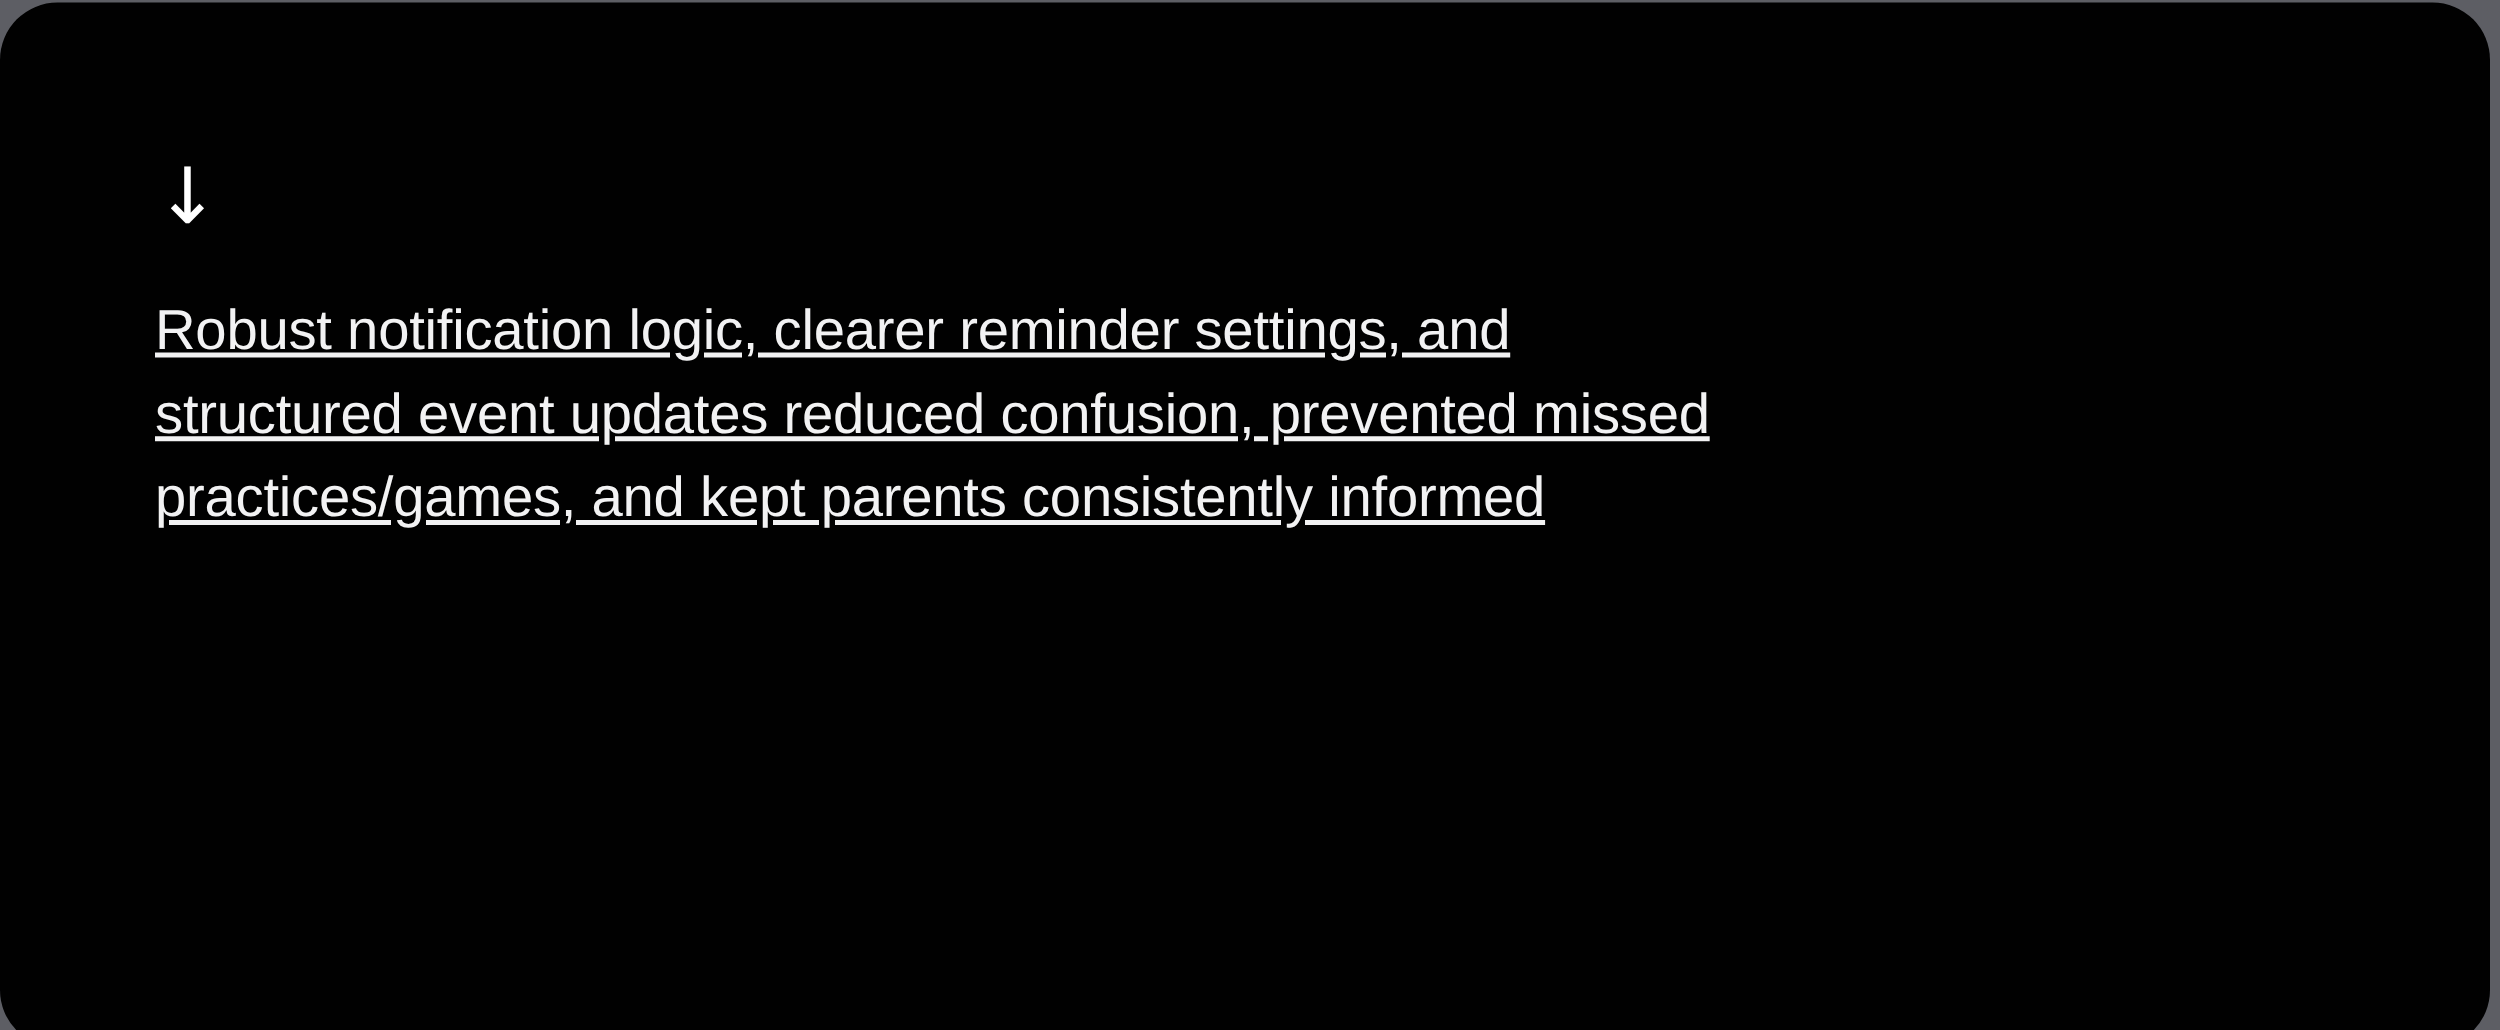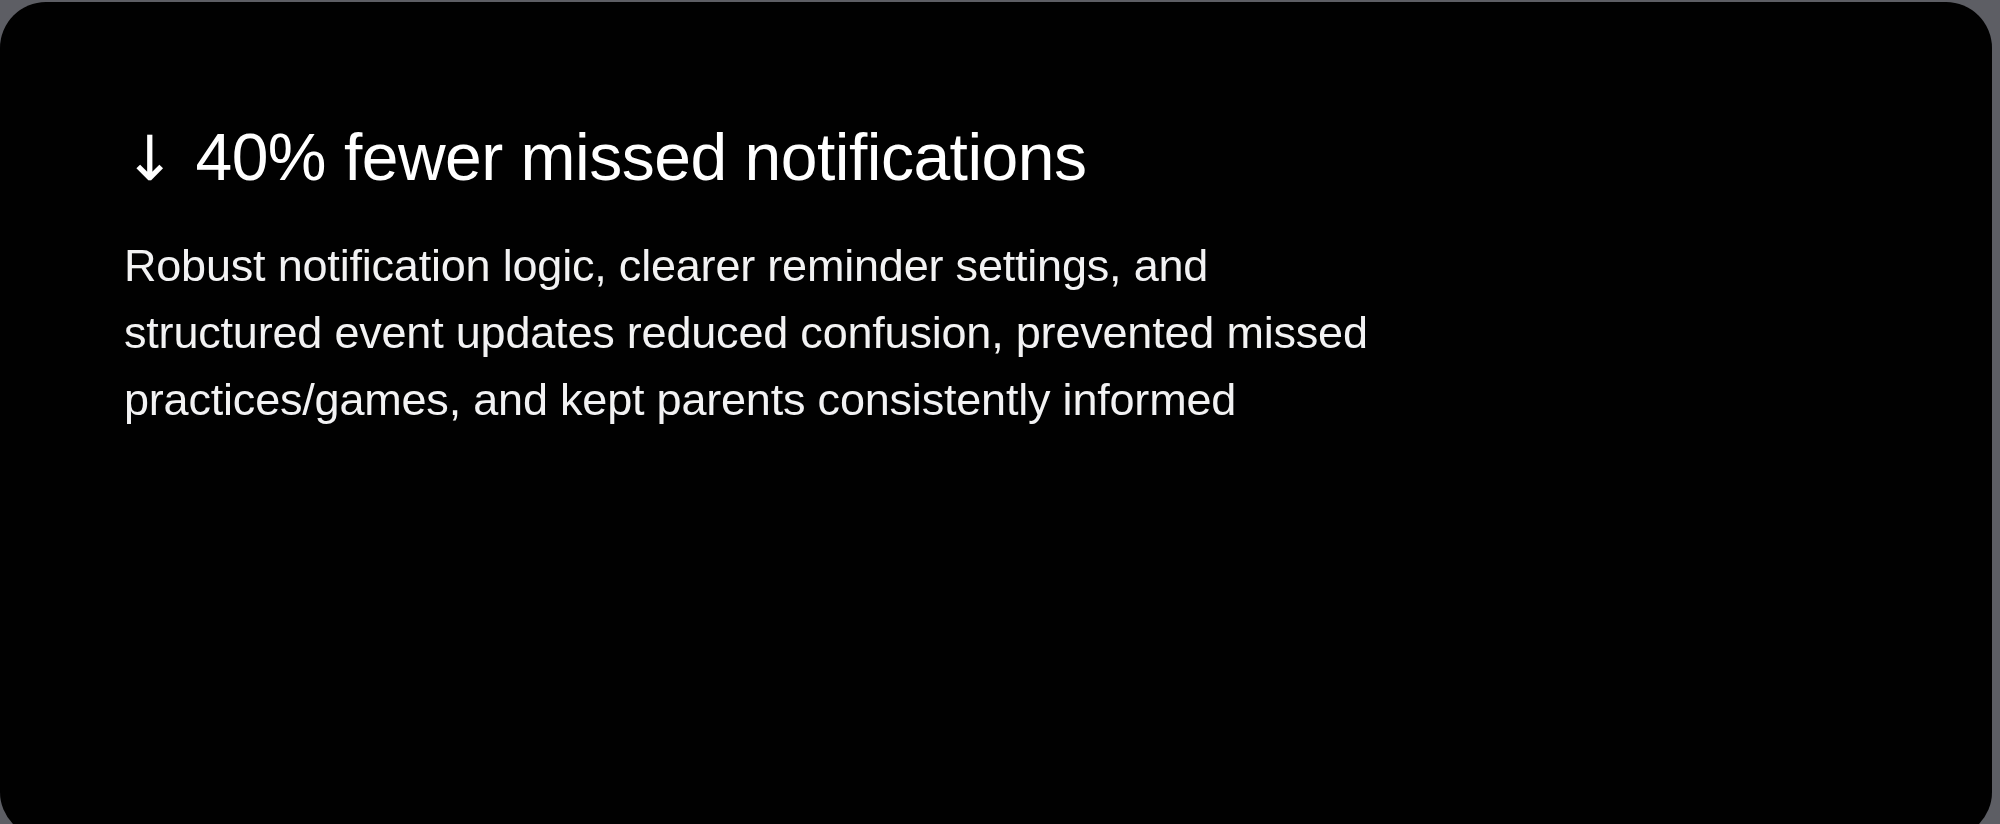--- a/index.html
+++ b/index.html
@@ -73,33 +73,33 @@
   .stat-body {
     margin: 0;
     padding-top: 34px;
     color: #f2f2f3;
     font-family: "Liberation Sans", sans-serif;
     font-size: 45px;
     line-height: 67px;
     font-weight: 400;
     letter-spacing: -0.2px;
     max-width: 1290px;
+    text-decoration: underline;
   }
 </style>
 </head>
 <body>
 
 <div class="page">
 
   <div class="stat-card">
     <div class="card-inner">
 
       <h2 class="stat-heading">
         <span class="trend-arrow">↓</span>
-        <span class="stat-heading-text">40% fewer missed notifications</span>
       </h2>
 
       <p class="stat-body">Robust notification logic, clearer reminder settings, and structured event updates reduced confusion, prevented missed practices/games, and kept parents consistently informed</p>
 
     </div>
   </div>
 
 </div>
 
 </body></html>

